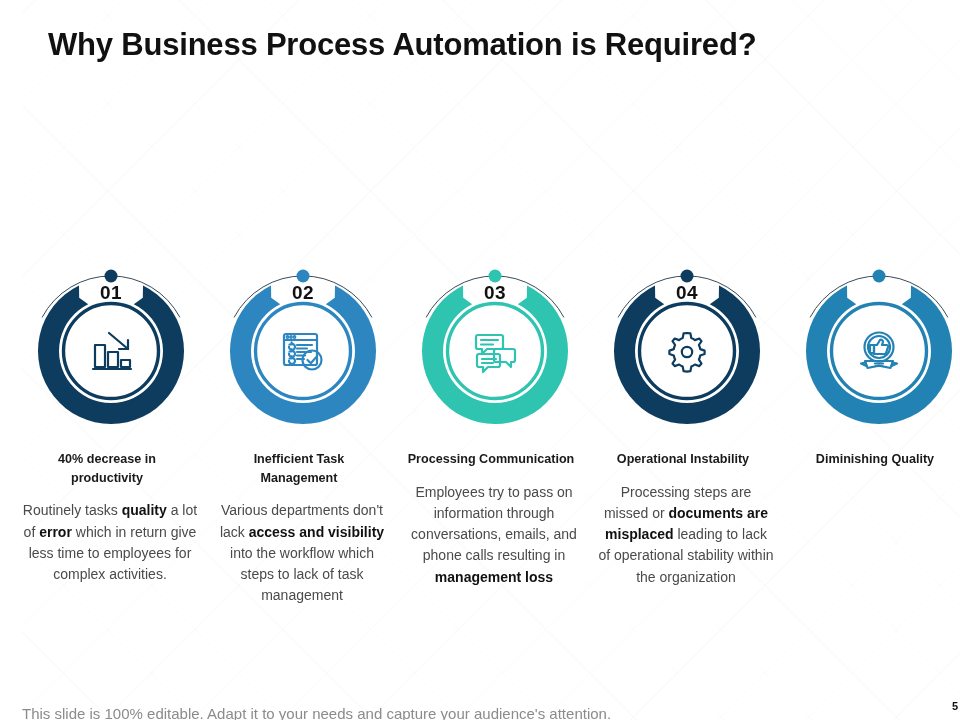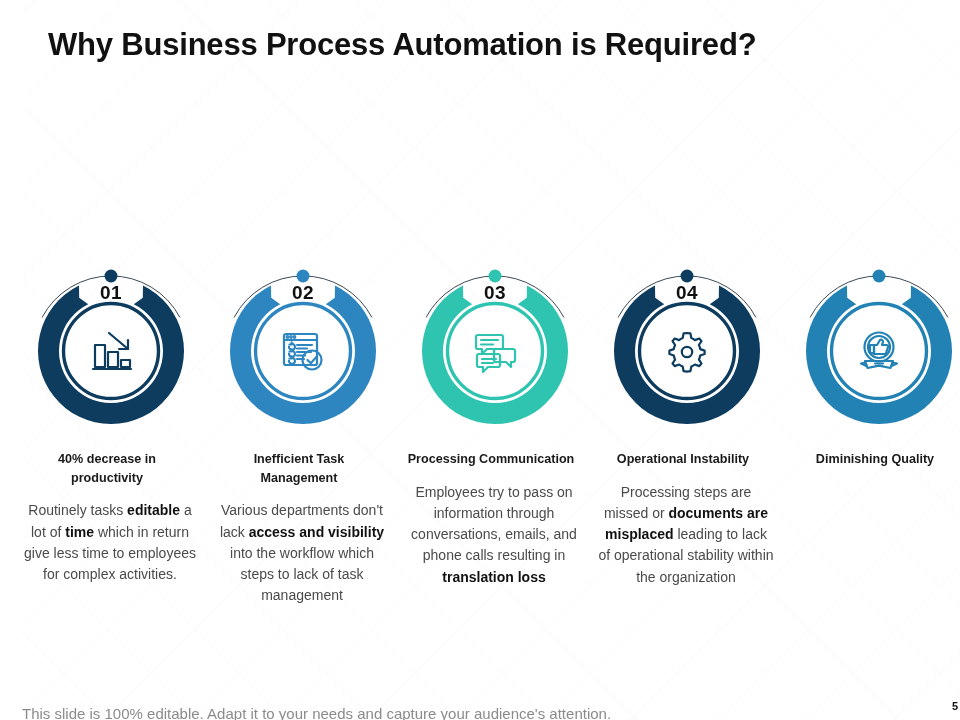--- a/index.html
+++ b/index.html
@@ -146,21 +146,21 @@
                 <rect x="21" y="25" width="10" height="15"></rect>
                 <rect x="34" y="33" width="9" height="7"></rect>
                 <path d="M22 6 L41 22"></path>
                 <path d="M41 13 L41 22 L32 22"></path>
               </g>
             </g>
           </svg>
           <div class="step-number">01</div>
         </div>
         <div class="col-heading">40% decrease in productivity</div>
-        <div class="col-body"><span>Routinely tasks </span><b>editable</b><span> a lot of </span><b>time</b><span> which in return give less time to employees for complex activities.</span></div>
+        <div class="col-body"><span>Routinely tasks </span><b>quality</b><span> a lot of </span><b>error</b><span> which in return give less time to employees for complex activities.</span></div>
       </div>
       <div class="column">
         <div class="circle-graphic">
           <svg viewBox="0 0 178 180">
             <path d="M 20.1 71.4 A 78 78 0 0 1 157.9 71.4" fill="none" stroke="#3a4a55" stroke-width="1"></path>
             <circle cx="89" cy="30.0" r="6.5" fill="#2e86c1"></circle>
             <path d="M 121.0 39.4 A 73 73 0 1 1 57.0 39.4 L 57.2 51.8 L 66.2 58.3 A 52 52 0 1 0 111.8 58.3 L 120.8 51.8 Z" fill="#2e86c1"></path>
             <circle cx="89" cy="105" r="47.5" fill="#ffffff" stroke="#2e86c1" stroke-width="3.4"></circle>
             <circle cx="89" cy="105" r="42" fill="#ffffff"></circle>
             <g transform="translate(65,81)">
@@ -207,21 +207,21 @@
                 <path d="M25 22 H42 a2 2 0 0 1 2 2 V33 a2 2 0 0 1 -2 2 H40 V40 L35 35 H25 a2 2 0 0 1 -2 -2 V24 a2 2 0 0 1 2 -2 Z"></path>
                 <path d="M5 27 H24 a2 2 0 0 1 2 2 V38 a2 2 0 0 1 -2 2 H14 L9 45 V40 H5 a2 2 0 0 1 -2 -2 V29 a2 2 0 0 1 2 -2 Z" transform="translate(3,0)"></path>
                 <path d="M11 32 H25"></path>
                 <path d="M11 36 H22"></path>
               </g>
             </g>
           </svg>
           <div class="step-number">03</div>
         </div>
         <div class="col-heading">Processing Communication</div>
-        <div class="col-body"><span>Employees try to pass on information through conversations, emails, and phone calls resulting in </span><b>translation loss</b></div>
+        <div class="col-body"><span>Employees try to pass on information through conversations, emails, and phone calls resulting in </span><b>management loss</b></div>
       </div>
       <div class="column">
         <div class="circle-graphic">
           <svg viewBox="0 0 178 180">
             <path d="M 20.1 71.4 A 78 78 0 0 1 157.9 71.4" fill="none" stroke="#3a4a55" stroke-width="1"></path>
             <circle cx="89" cy="30.0" r="6.5" fill="#0d3c5e"></circle>
             <path d="M 121.0 39.4 A 73 73 0 1 1 57.0 39.4 L 57.2 51.8 L 66.2 58.3 A 52 52 0 1 0 111.8 58.3 L 120.8 51.8 Z" fill="#0d3c5e"></path>
             <circle cx="89" cy="105" r="47.5" fill="#ffffff" stroke="#0d3c5e" stroke-width="3.4"></circle>
             <circle cx="89" cy="105" r="42" fill="#ffffff"></circle>
             <g transform="translate(65,81)">

